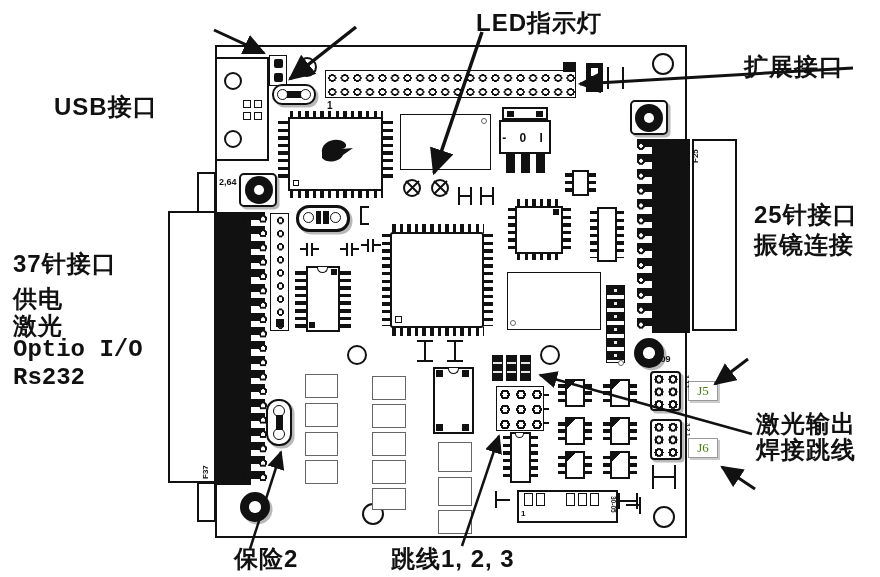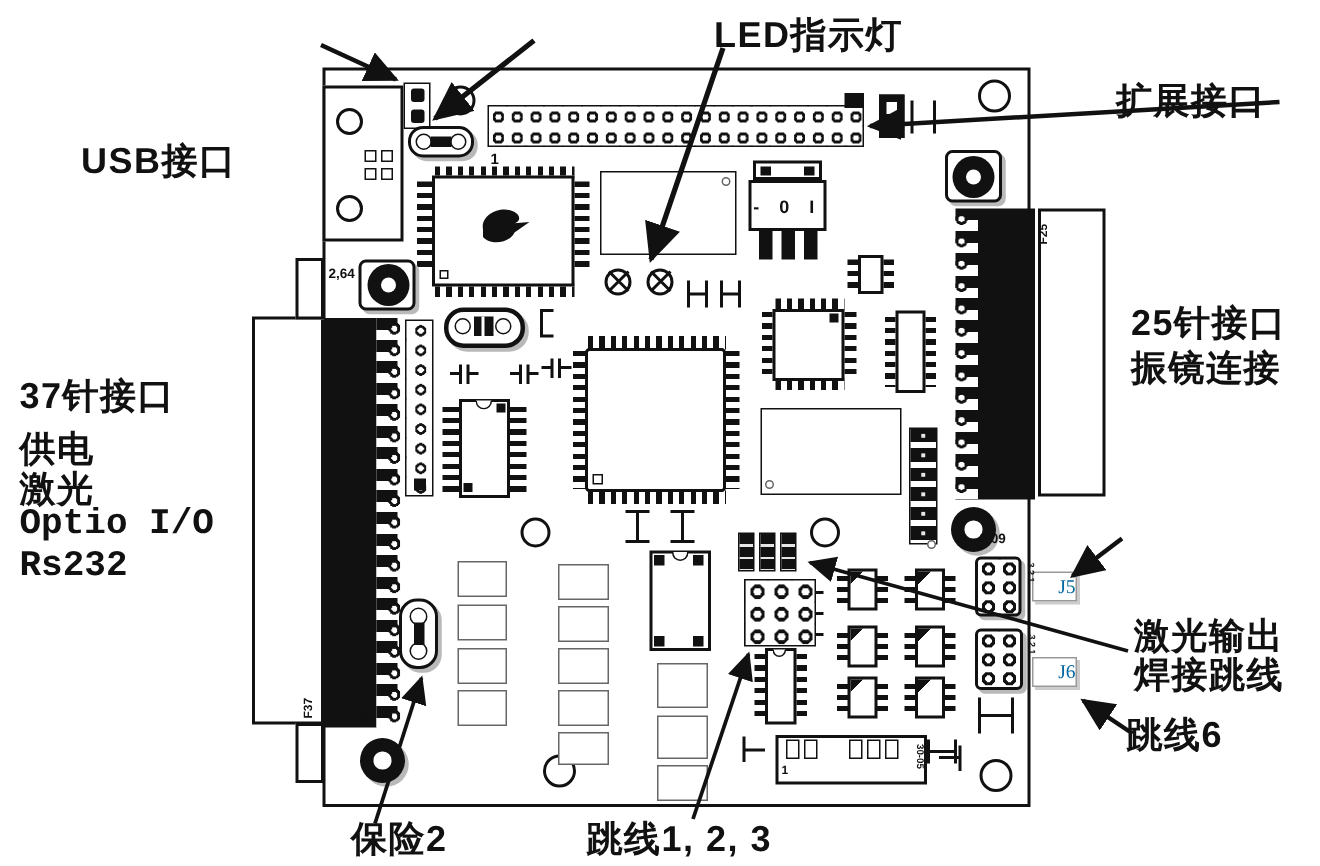--- a/index.html
+++ b/index.html
@@ -46,21 +46,21 @@
   .teeth25{background:repeating-linear-gradient(180deg,#111 0 8px,#fff 8px 14.9px)}
   .dots25{background-image:radial-gradient(circle at 6px 7px,#fff 0 2px,#111 2px 4px,transparent 4px);
       background-size:100% 14.9px}
   .dkcell{background:repeating-linear-gradient(180deg,#111 0 6.5px,#e5e5e5 6.5px 8.5px);border:1px solid #111}
   .soic8{border:2px solid #111;background:linear-gradient(135deg,#111 0 6px,#fff 6px);width:20px;height:28px}
   .soic8::before,.soic8::after{content:"";position:absolute;top:3px;width:8px;height:22px;
       background:repeating-linear-gradient(180deg,#111 0 3.5px,transparent 3.5px 7.3px)}
   .soic8::before{left:-9px}
   .soic8::after{right:-9px}
   .jbox{border:1.5px solid #999;background:#fff;font-family:"Liberation Serif",serif;
-      font-size:13px;color:#0369a1;text-align:right;line-height:18px;box-shadow:2px 2px 0 #ccc}
+      font-size:13px;color:#4d7c0f;text-align:center;line-height:18px;box-shadow:2px 2px 0 #ccc}
   .notch{border:1.5px solid #111;border-top:none;border-radius:0 0 9px 9px;background:#fff}
 </style>
 </head>
 <body>
 
 <div id="canvas">
 
   <div class="a b" style="left:215px;top:45px;width:472px;height:493px"></div>
 
   <div class="a b" style="left:215px;top:57px;width:54px;height:104px"></div>
@@ -310,18 +310,17 @@
   <div class="a cjk" style="left:13px;top:283px">供电</div>
   <div class="a cjk" style="left:13px;top:310px">激光</div>
   <div class="a mono" style="left:13px;top:336px">Optio I/O</div>
   <div class="a mono" style="left:13px;top:364px">Rs232</div>
 
   <div class="a cjk" style="left:754px;top:199px">25针接口</div>
   <div class="a cjk" style="left:754px;top:229px">振镜连接</div>
 
   <div class="a cjk" style="left:756px;top:408px">激光输出</div>
   <div class="a cjk" style="left:756px;top:434px">焊接跳线</div>
-  <div class="a cjk" style="left:751px;top:474px">跳线6</div>
 
   <div class="a cjk" style="left:234px;top:543px">保险2</div>
   <div class="a cjk" style="left:391px;top:543px">跳线1, 2, 3</div>
 
 </div>
 
 </body></html>

